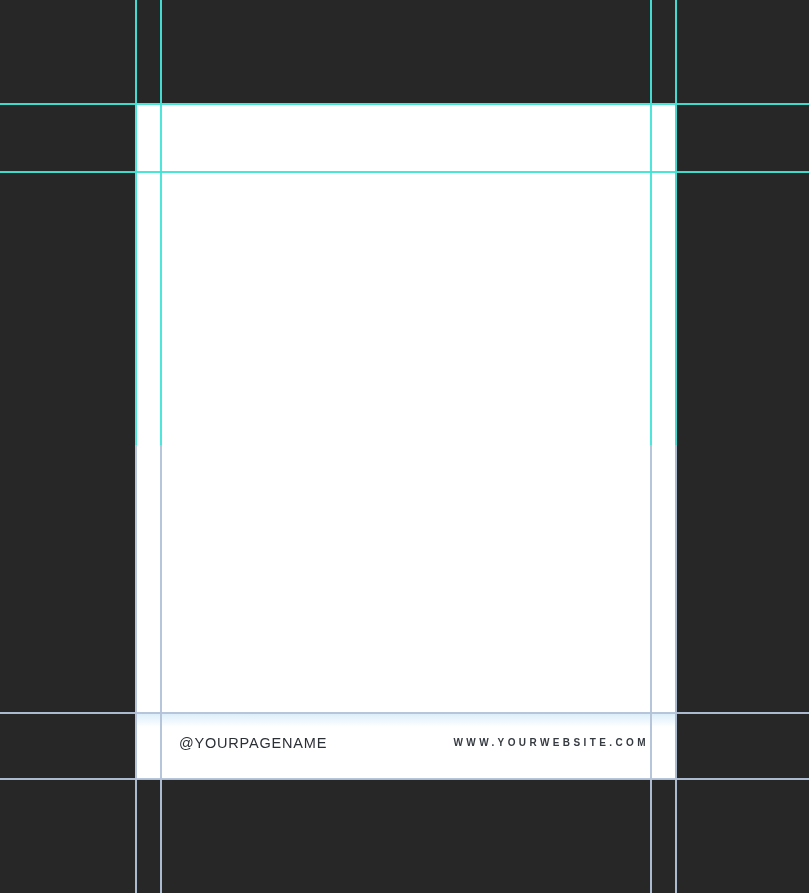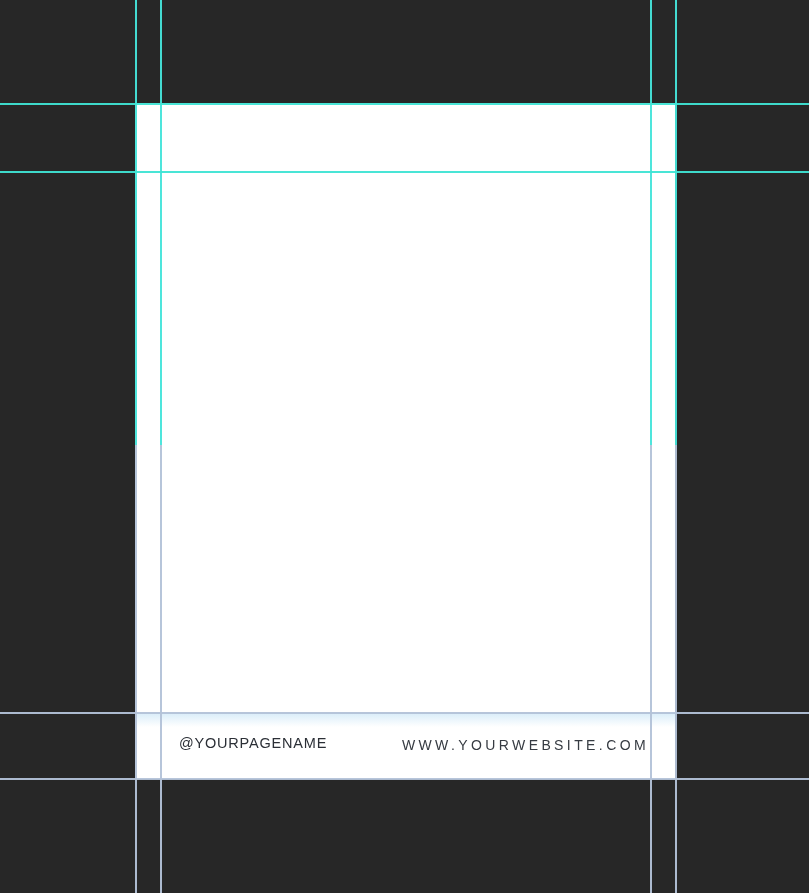--- a/index.html
+++ b/index.html
@@ -68,23 +68,23 @@
     font-weight: 500;
     color: #2b2f36;
     white-space: nowrap;
     cursor: default;
     margin-left: 16px;
   }
   .footer-site {
     position: absolute;
     right: 160px;
     top: 737px;
-    font-size: 14px;
+    font-size: 10px;
     letter-spacing: 3.4px;
-    font-weight: 400;
+    font-weight: 700;
     color: #363b42;
     white-space: nowrap;
     text-align: right;
     cursor: default;
   }
 </style>
 </head>
 <body>
 
 <div class="stage">

